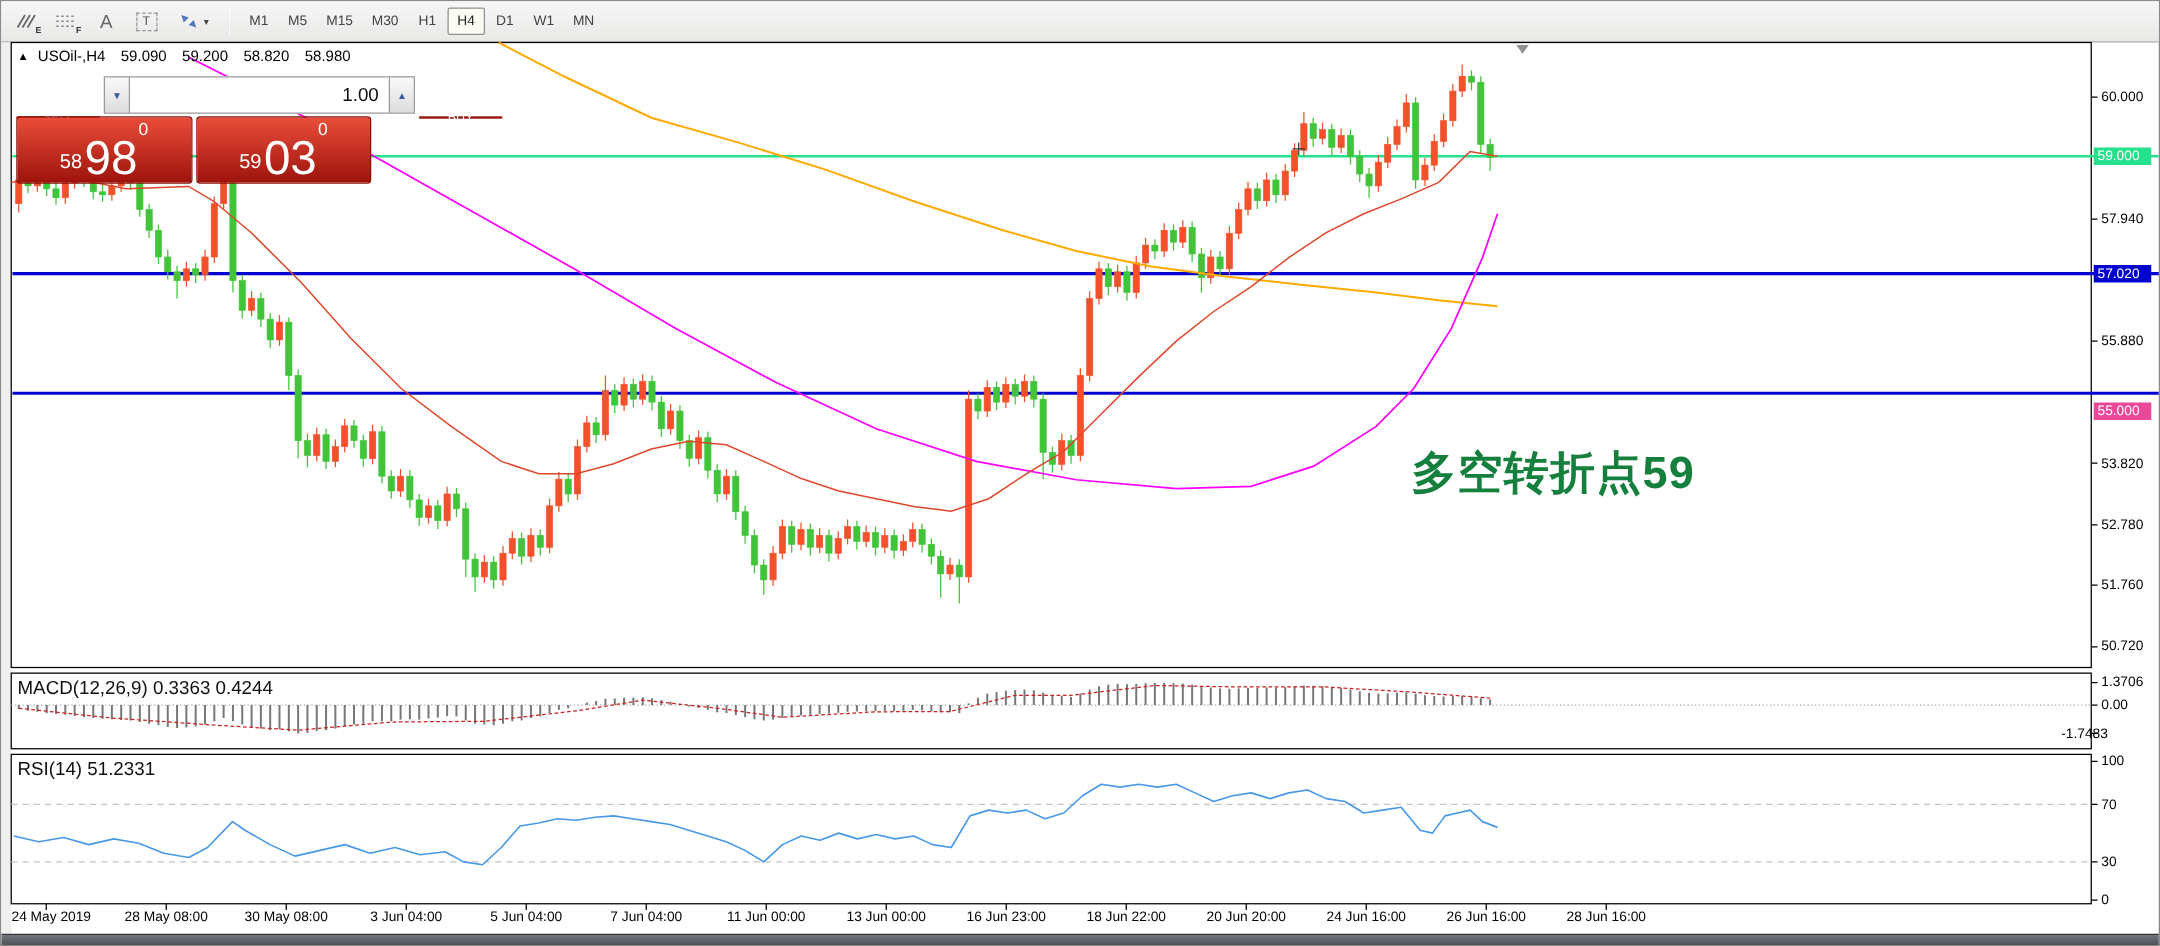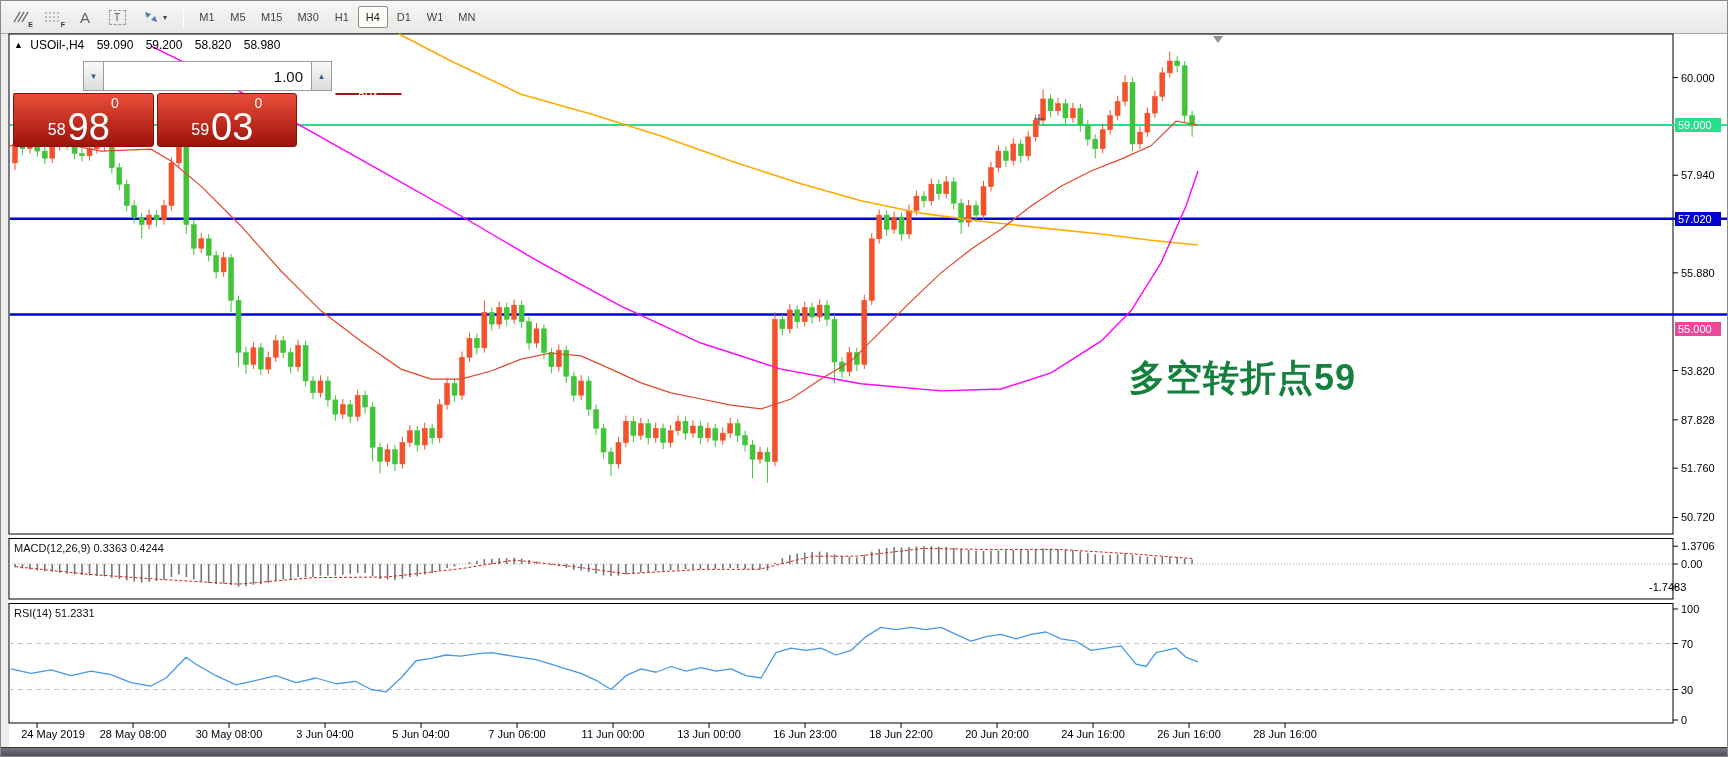--- a/index.html
+++ b/index.html
@@ -27,21 +27,21 @@
   }
   .tf-btn.active { background:#fdfdf6; border:1px solid #8f8f8f; color:#222; }
   
   #left-strip { position:absolute; left:0; top:33px; width:8px; height:713px; background:#f0efee; border-right:0; }
   #chart-svg { position:absolute; left:0; top:0; }
   #symbol-info {
     position:absolute; left:13px; top:37px; font-size:12px; color:#000000; letter-spacing:0; white-space:nowrap;
   }
   #symbol-info .tri { font-size:9px; vertical-align:1px; }
   #symbol-info span.num { margin-left:9px; }
-  .pane-label { position:absolute; left:13px; font-size:11px; color:#111; white-space:nowrap; }
+  .pane-label { position:absolute; left:13px; font-size:15px; color:#111; white-space:nowrap; }
   
   #quote-panel { position:absolute; left:12px; top:60px; width:284px; }
   #qp-row1 { display:flex; height:30px; }
   .qp-btn {
     background:linear-gradient(#e85647,#c0271b); border:1px solid #991b12; border-radius:3px;
     color:#fff; font-size:10px; display:flex; align-items:center; justify-content:center; flex:0 0 67px;margin-top:32px;
   }
   #qp-vol { display:flex; flex:1; margin:0 3px; }
   .spin {
     width:21px; background:linear-gradient(#fafafa,#dcdcdc); border:1px solid #9a9a9a;
@@ -700,36 +700,36 @@
   <div id="annotation">多空转折点59</div>
 
   <div id="labels-layer">
       <div class="pa-badge" style="left:1674px; top:124px; background:#25e18c;">59.000</div>
       <div class="pa-badge" style="left:1674px; top:217.85199999999986px; background:#0202cf;">57.020</div>
       <div class="pa-badge" style="left:1674px; top:328px; background:#ec4899;">55.000</div>
       <div class="pa-label" style="left:1680px; top:76.6px;">60.000</div>
       <div class="pa-label" style="left:1680px; top:174.2440000000001px;">57.940</div>
       <div class="pa-label" style="left:1680px; top:271.88799999999986px;">55.880</div>
       <div class="pa-label" style="left:1680px; top:369.532px;">53.820</div>
-      <div class="pa-label" style="left:1680px; top:418.8279999999999px;">87.828</div>
+      <div class="pa-label" style="left:1680px; top:418.8279999999999px;">52.780</div>
       <div class="pa-label" style="left:1680px; top:467.1760000000001px;">51.760</div>
       <div class="pa-label" style="left:1680px; top:516.472px;">50.720</div>
       <div class="pa-label" style="left:1680px; top:545.1822px;">1.3706</div>
       <div class="pa-label" style="left:1680px; top:563px;">0.00</div>
       <div class="pa-label" style="left:1648px; top:585.7279px;">-1.7483</div>
       <div class="pa-label" style="left:1680px; top:608px;">100</div>
       <div class="pa-label" style="left:1680px; top:642.5px;">70</div>
       <div class="pa-label" style="left:1680px; top:688.5px;">30</div>
       <div class="pa-label" style="left:1680px; top:719px;">0</div>
-      <div class="ta-label" style="left:52px;">24 May 2019</div>
+      <div class="ta-label" style="left:40px;">24 May 2019</div>
       <div class="ta-label" style="left:132px;">28 May 08:00</div>
       <div class="ta-label" style="left:228px;">30 May 08:00</div>
       <div class="ta-label" style="left:324px;">3 Jun 04:00</div>
       <div class="ta-label" style="left:420px;">5 Jun 04:00</div>
-      <div class="ta-label" style="left:516px;">7 Jun 06:00</div>
+      <div class="ta-label" style="left:516px;">7 Jun 04:00</div>
       <div class="ta-label" style="left:612px;">11 Jun 00:00</div>
       <div class="ta-label" style="left:708px;">13 Jun 00:00</div>
       <div class="ta-label" style="left:804px;">16 Jun 23:00</div>
       <div class="ta-label" style="left:900px;">18 Jun 22:00</div>
       <div class="ta-label" style="left:996px;">20 Jun 20:00</div>
       <div class="ta-label" style="left:1092px;">24 Jun 16:00</div>
       <div class="ta-label" style="left:1188px;">26 Jun 16:00</div>
       <div class="ta-label" style="left:1284px;">28 Jun 16:00</div>
     </div>
 

